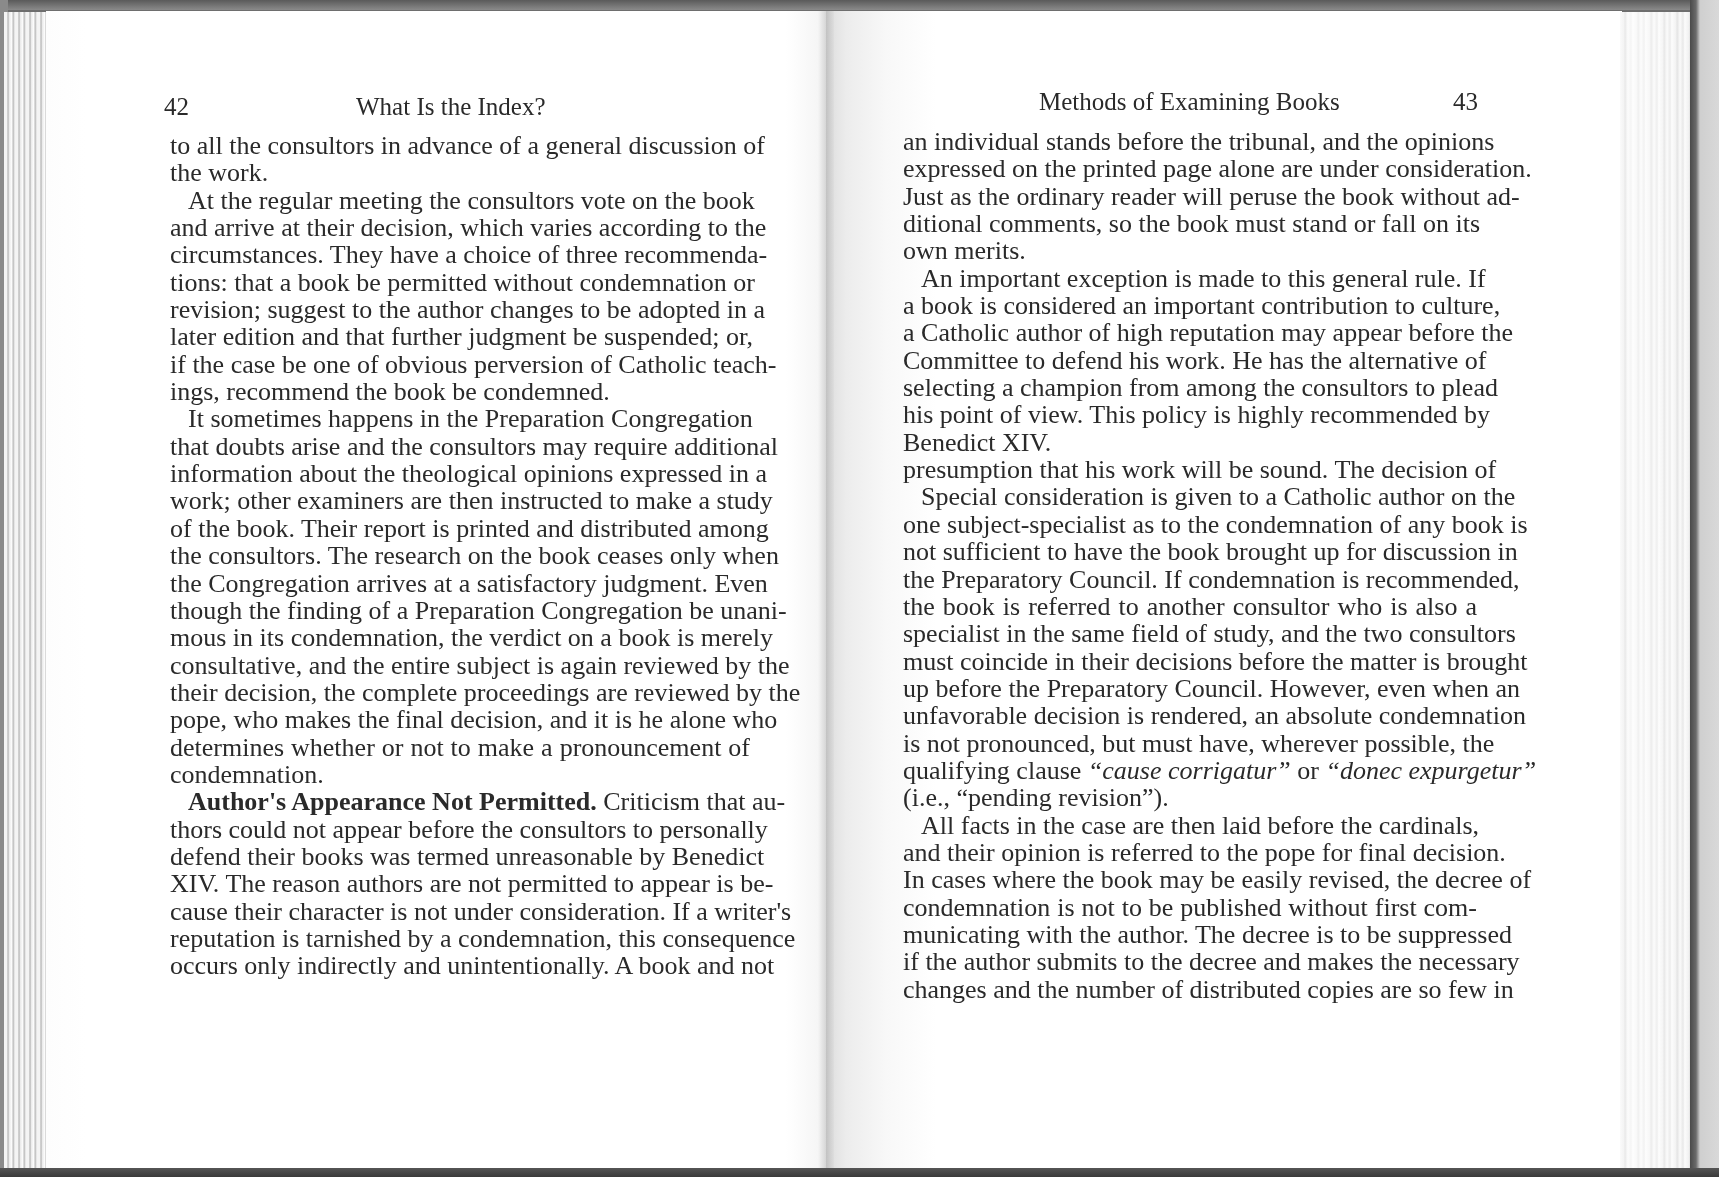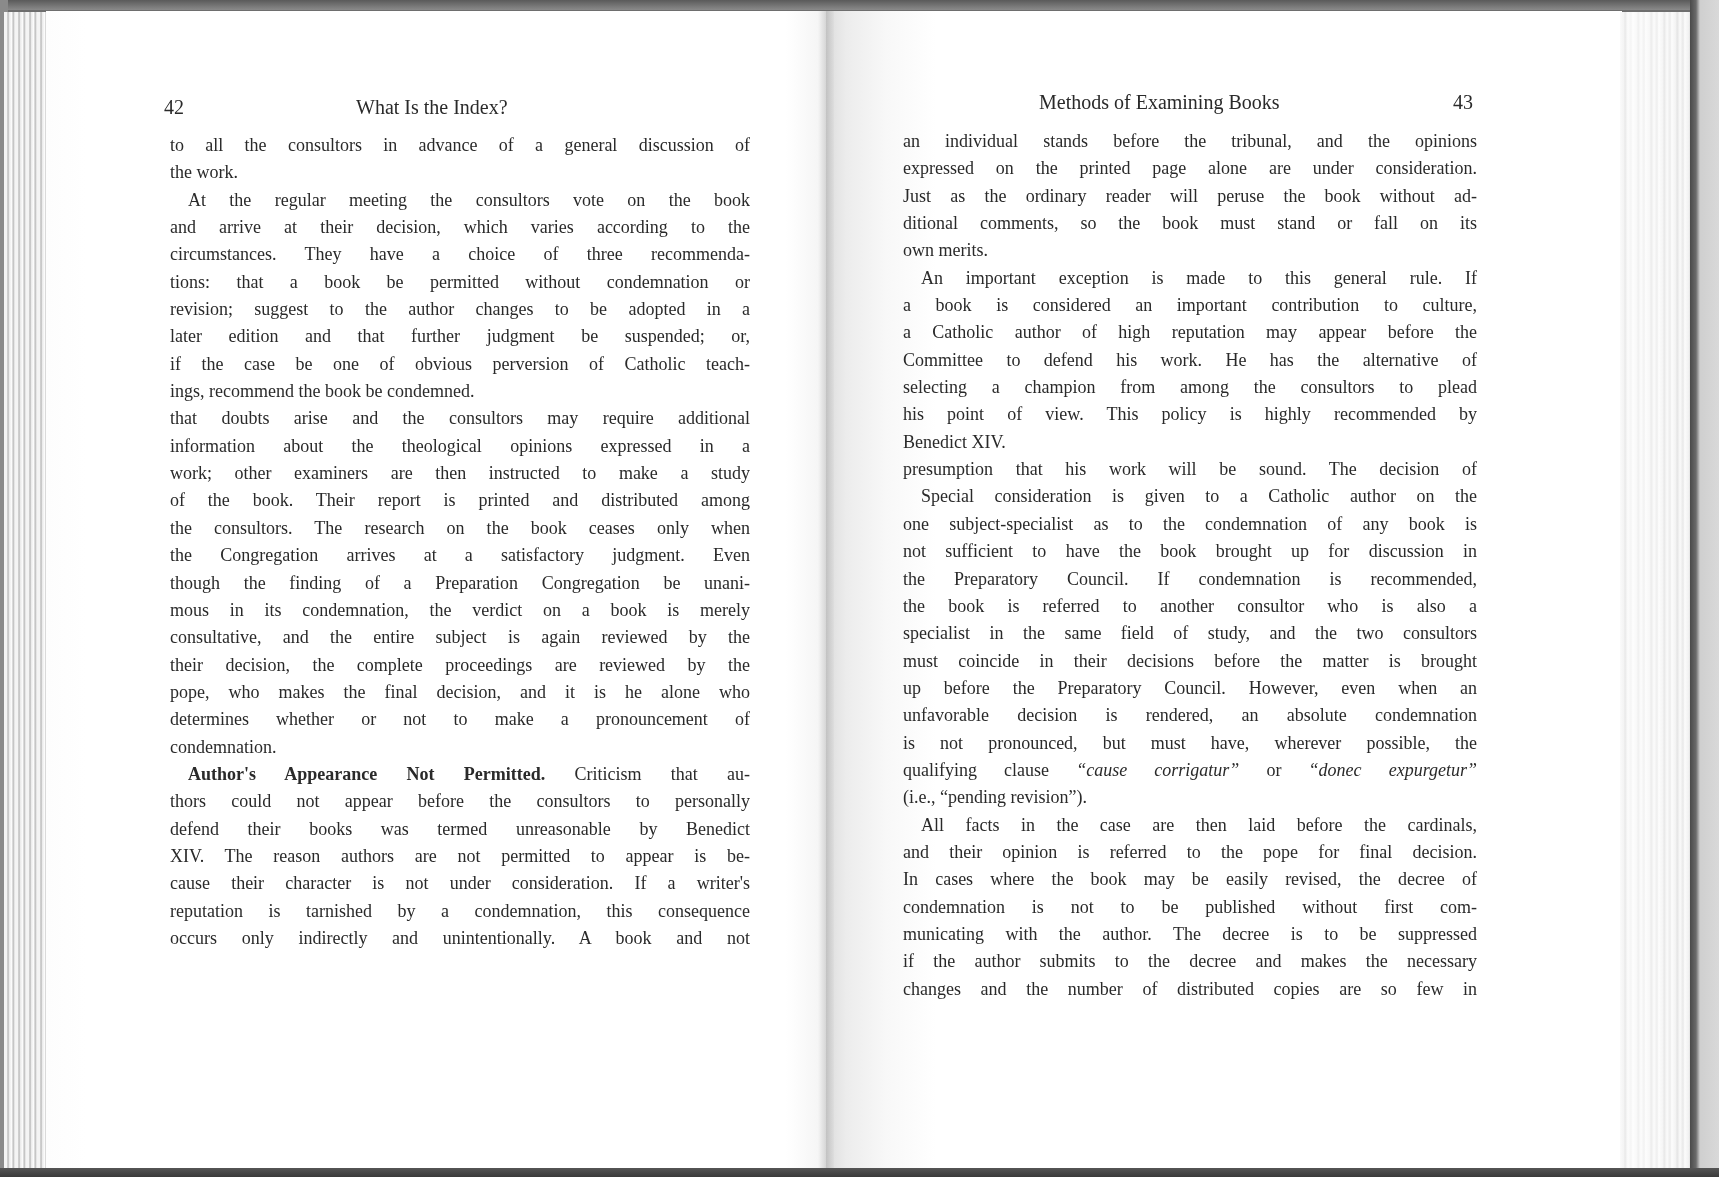--- a/index.html
+++ b/index.html
@@ -40,26 +40,26 @@
   }
   .page-left { left: 46px; width: 780px;
     background: linear-gradient(90deg, #fdfdfd 0px, #ffffff 40px, #ffffff 740px, #f3f3f3 780px); }
   .page-right { left: 826px; width: 796px;
     background: linear-gradient(90deg, #dcdcdc 0px, #ececec 20px, #f8f8f8 60px, #ffffff 110px, #ffffff 796px); }
   .gutter-shadow {
     position: absolute; left: 818px; top: 11px; width: 16px; height: 1158px;
     background: linear-gradient(90deg, rgba(0,0,0,0.0), rgba(0,0,0,0.12) 50%, rgba(0,0,0,0.02));
   }
   .running-head {
-    position: absolute; font-size: 20px; line-height: 28px; white-space: nowrap;
+    position: absolute; font-size: 25px; line-height: 28px; white-space: nowrap;
   }
   .page-num { font-style: normal; }
   .head-title { }
   .text-block {
-    position: absolute; font-size: 18px; line-height: 27.35px;
+    position: absolute; font-size: 26px; line-height: 27.35px;
   }
   .line {
     display: block; white-space: nowrap; text-align: justify; text-align-last: justify;
     height: 27.35px; overflow: visible;
   }
   .line.last { text-align-last: left; }
   .line.indent { padding-left: 18px; }
   .bold { font-weight: bold; }
   .ital { font-style: italic; }
 </style>
@@ -96,20 +96,21 @@
     <span class="line">to all the consultors in advance of a general discussion of</span>
     <span class="line last">the work.</span>
     <span class="line indent">At the regular meeting the consultors vote on the book</span>
     <span class="line">and arrive at their decision, which varies according to the</span>
     <span class="line">circumstances. They have a choice of three recommenda-</span>
     <span class="line">tions: that a book be permitted without condemnation or</span>
     <span class="line">revision; suggest to the author changes to be adopted in a</span>
     <span class="line">later edition and that further judgment be suspended; or,</span>
     <span class="line">if the case be one of obvious perversion of Catholic teach-</span>
     <span class="line last">ings, recommend the book be condemned.</span>
+    <span class="line indent">It sometimes happens in the Preparation Congregation</span>
     <span class="line">that doubts arise and the consultors may require additional</span>
     <span class="line">information about the theological opinions expressed in a</span>
     <span class="line">work; other examiners are then instructed to make a study</span>
     <span class="line">of the book. Their report is printed and distributed among</span>
     <span class="line">the consultors. The research on the book ceases only when</span>
     <span class="line">the Congregation arrives at a satisfactory judgment. Even</span>
     <span class="line">though the finding of a Preparation Congregation be unani-</span>
     <span class="line">mous in its condemnation, the verdict on a book is merely</span>
     <span class="line">consultative, and the entire subject is again reviewed by the</span>
     <span class="line">their decision, the complete proceedings are reviewed by the</span>

